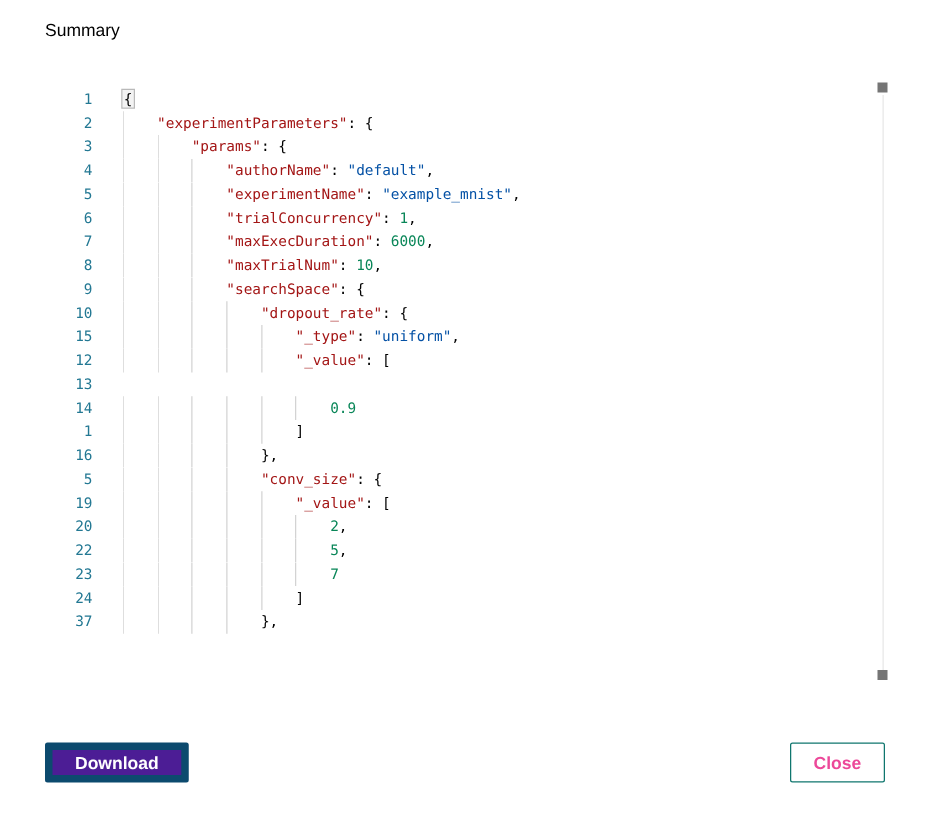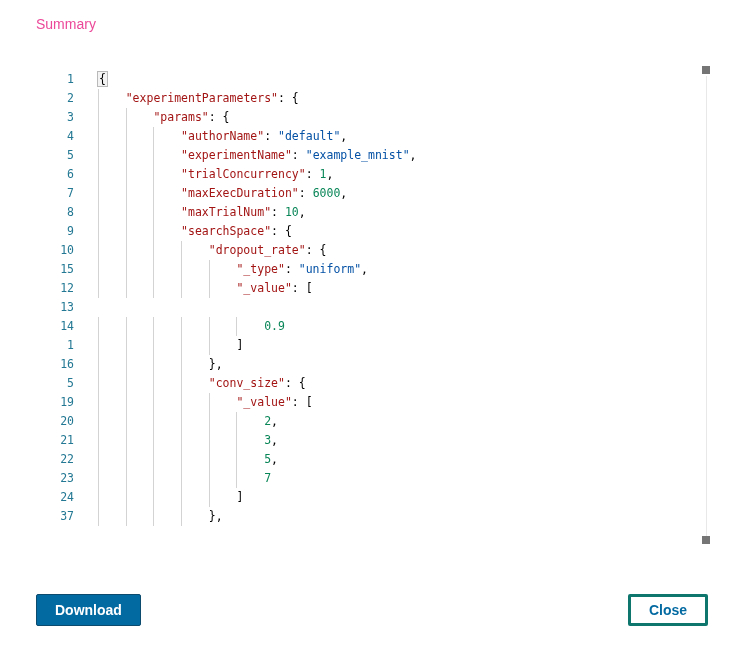--- a/index.html
+++ b/index.html
@@ -8,21 +8,21 @@
     background: #ffffff;
     font-family: "Liberation Sans", sans-serif;
     position: relative;
     overflow: hidden;
   }
   .dialog-title {
     position: absolute;
     left: 36px;
     top: 16px;
     font-size: 14px;
-    color: #ec4899;
+    color: #000000;
   }
   .editor {
     position: absolute;
     left: 36px;
     top: 60px;
     width: 676px;
     height: 492px;
     background: #ffffff;
     font-family: "DejaVu Sans Mono", "Liberation Mono", monospace;
     font-size: 11.5px;
@@ -101,28 +101,28 @@
     height: 32px;
     min-width: 76px;
     border-radius: 2px;
     font-family: "Liberation Sans", sans-serif;
     font-size: 14px;
     font-weight: 600;
     padding: 0 18px;
     cursor: pointer;
   }
   .btn-primary {
-    background: #0369a1;
-    border: 1px solid #0c4a6e;
+    background: #4c1d95;
+    border: 6px solid #0c4a6e;
     color: #ffffff;
   }
   .btn-default {
     background: #ffffff;
-    border: 3px solid #0f766e;
-    color: #0369a1;
+    border: 1px solid #0f766e;
+    color: #ec4899;
   }
 </style>
 </head>
 <body>
 
 <div>
 
   <div class="dialog-title">Summary</div>
 
   <div class="editor">
@@ -139,21 +139,20 @@
         <div class="code-line"><div class="line-number">10</div><div class="line-content"><span class="indent-guide"></span><span class="indent-guide"></span><span class="indent-guide"></span><span class="indent-guide"></span><span class="tok-k">"dropout_rate"</span><span class="tok-p">: {</span></div></div>
         <div class="code-line"><div class="line-number">15</div><div class="line-content"><span class="indent-guide"></span><span class="indent-guide"></span><span class="indent-guide"></span><span class="indent-guide"></span><span class="indent-guide"></span><span class="tok-k">"_type"</span><span class="tok-p">: </span><span class="tok-s">"uniform"</span><span class="tok-p">,</span></div></div>
         <div class="code-line"><div class="line-number">12</div><div class="line-content"><span class="indent-guide"></span><span class="indent-guide"></span><span class="indent-guide"></span><span class="indent-guide"></span><span class="indent-guide"></span><span class="tok-k">"_value"</span><span class="tok-p">: [</span></div></div>
         <div class="code-line"><div class="line-number">13</div></div>
         <div class="code-line"><div class="line-number">14</div><div class="line-content"><span class="indent-guide"></span><span class="indent-guide"></span><span class="indent-guide"></span><span class="indent-guide"></span><span class="indent-guide"></span><span class="indent-guide"></span><span class="tok-n">0.9</span></div></div>
         <div class="code-line"><div class="line-number">1</div><div class="line-content"><span class="indent-guide"></span><span class="indent-guide"></span><span class="indent-guide"></span><span class="indent-guide"></span><span class="indent-guide"></span><span class="tok-p">]</span></div></div>
         <div class="code-line"><div class="line-number">16</div><div class="line-content"><span class="indent-guide"></span><span class="indent-guide"></span><span class="indent-guide"></span><span class="indent-guide"></span><span class="tok-p">},</span></div></div>
         <div class="code-line"><div class="line-number">5</div><div class="line-content"><span class="indent-guide"></span><span class="indent-guide"></span><span class="indent-guide"></span><span class="indent-guide"></span><span class="tok-k">"conv_size"</span><span class="tok-p">: {</span></div></div>
         <div class="code-line"><div class="line-number">19</div><div class="line-content"><span class="indent-guide"></span><span class="indent-guide"></span><span class="indent-guide"></span><span class="indent-guide"></span><span class="indent-guide"></span><span class="tok-k">"_value"</span><span class="tok-p">: [</span></div></div>
         <div class="code-line"><div class="line-number">20</div><div class="line-content"><span class="indent-guide"></span><span class="indent-guide"></span><span class="indent-guide"></span><span class="indent-guide"></span><span class="indent-guide"></span><span class="indent-guide"></span><span class="tok-n">2</span><span class="tok-p">,</span></div></div>
-        <div class="code-line"><div class="line-number">21</div><div class="line-content"><span class="indent-guide"></span><span class="indent-guide"></span><span class="indent-guide"></span><span class="indent-guide"></span><span class="indent-guide"></span><span class="indent-guide"></span><span class="tok-n">3</span><span class="tok-p">,</span></div></div>
         <div class="code-line"><div class="line-number">22</div><div class="line-content"><span class="indent-guide"></span><span class="indent-guide"></span><span class="indent-guide"></span><span class="indent-guide"></span><span class="indent-guide"></span><span class="indent-guide"></span><span class="tok-n">5</span><span class="tok-p">,</span></div></div>
         <div class="code-line"><div class="line-number">23</div><div class="line-content"><span class="indent-guide"></span><span class="indent-guide"></span><span class="indent-guide"></span><span class="indent-guide"></span><span class="indent-guide"></span><span class="indent-guide"></span><span class="tok-n">7</span></div></div>
         <div class="code-line"><div class="line-number">24</div><div class="line-content"><span class="indent-guide"></span><span class="indent-guide"></span><span class="indent-guide"></span><span class="indent-guide"></span><span class="indent-guide"></span><span class="tok-p">]</span></div></div>
         <div class="code-line"><div class="line-number">37</div><div class="line-content"><span class="indent-guide"></span><span class="indent-guide"></span><span class="indent-guide"></span><span class="indent-guide"></span><span class="tok-p">},</span></div></div>
       </div>
     <div class="scrollbar">
       <div class="sb-track"></div>
       <div class="sb-marker top"></div>
       <div class="sb-marker bottom"></div>
     </div>

